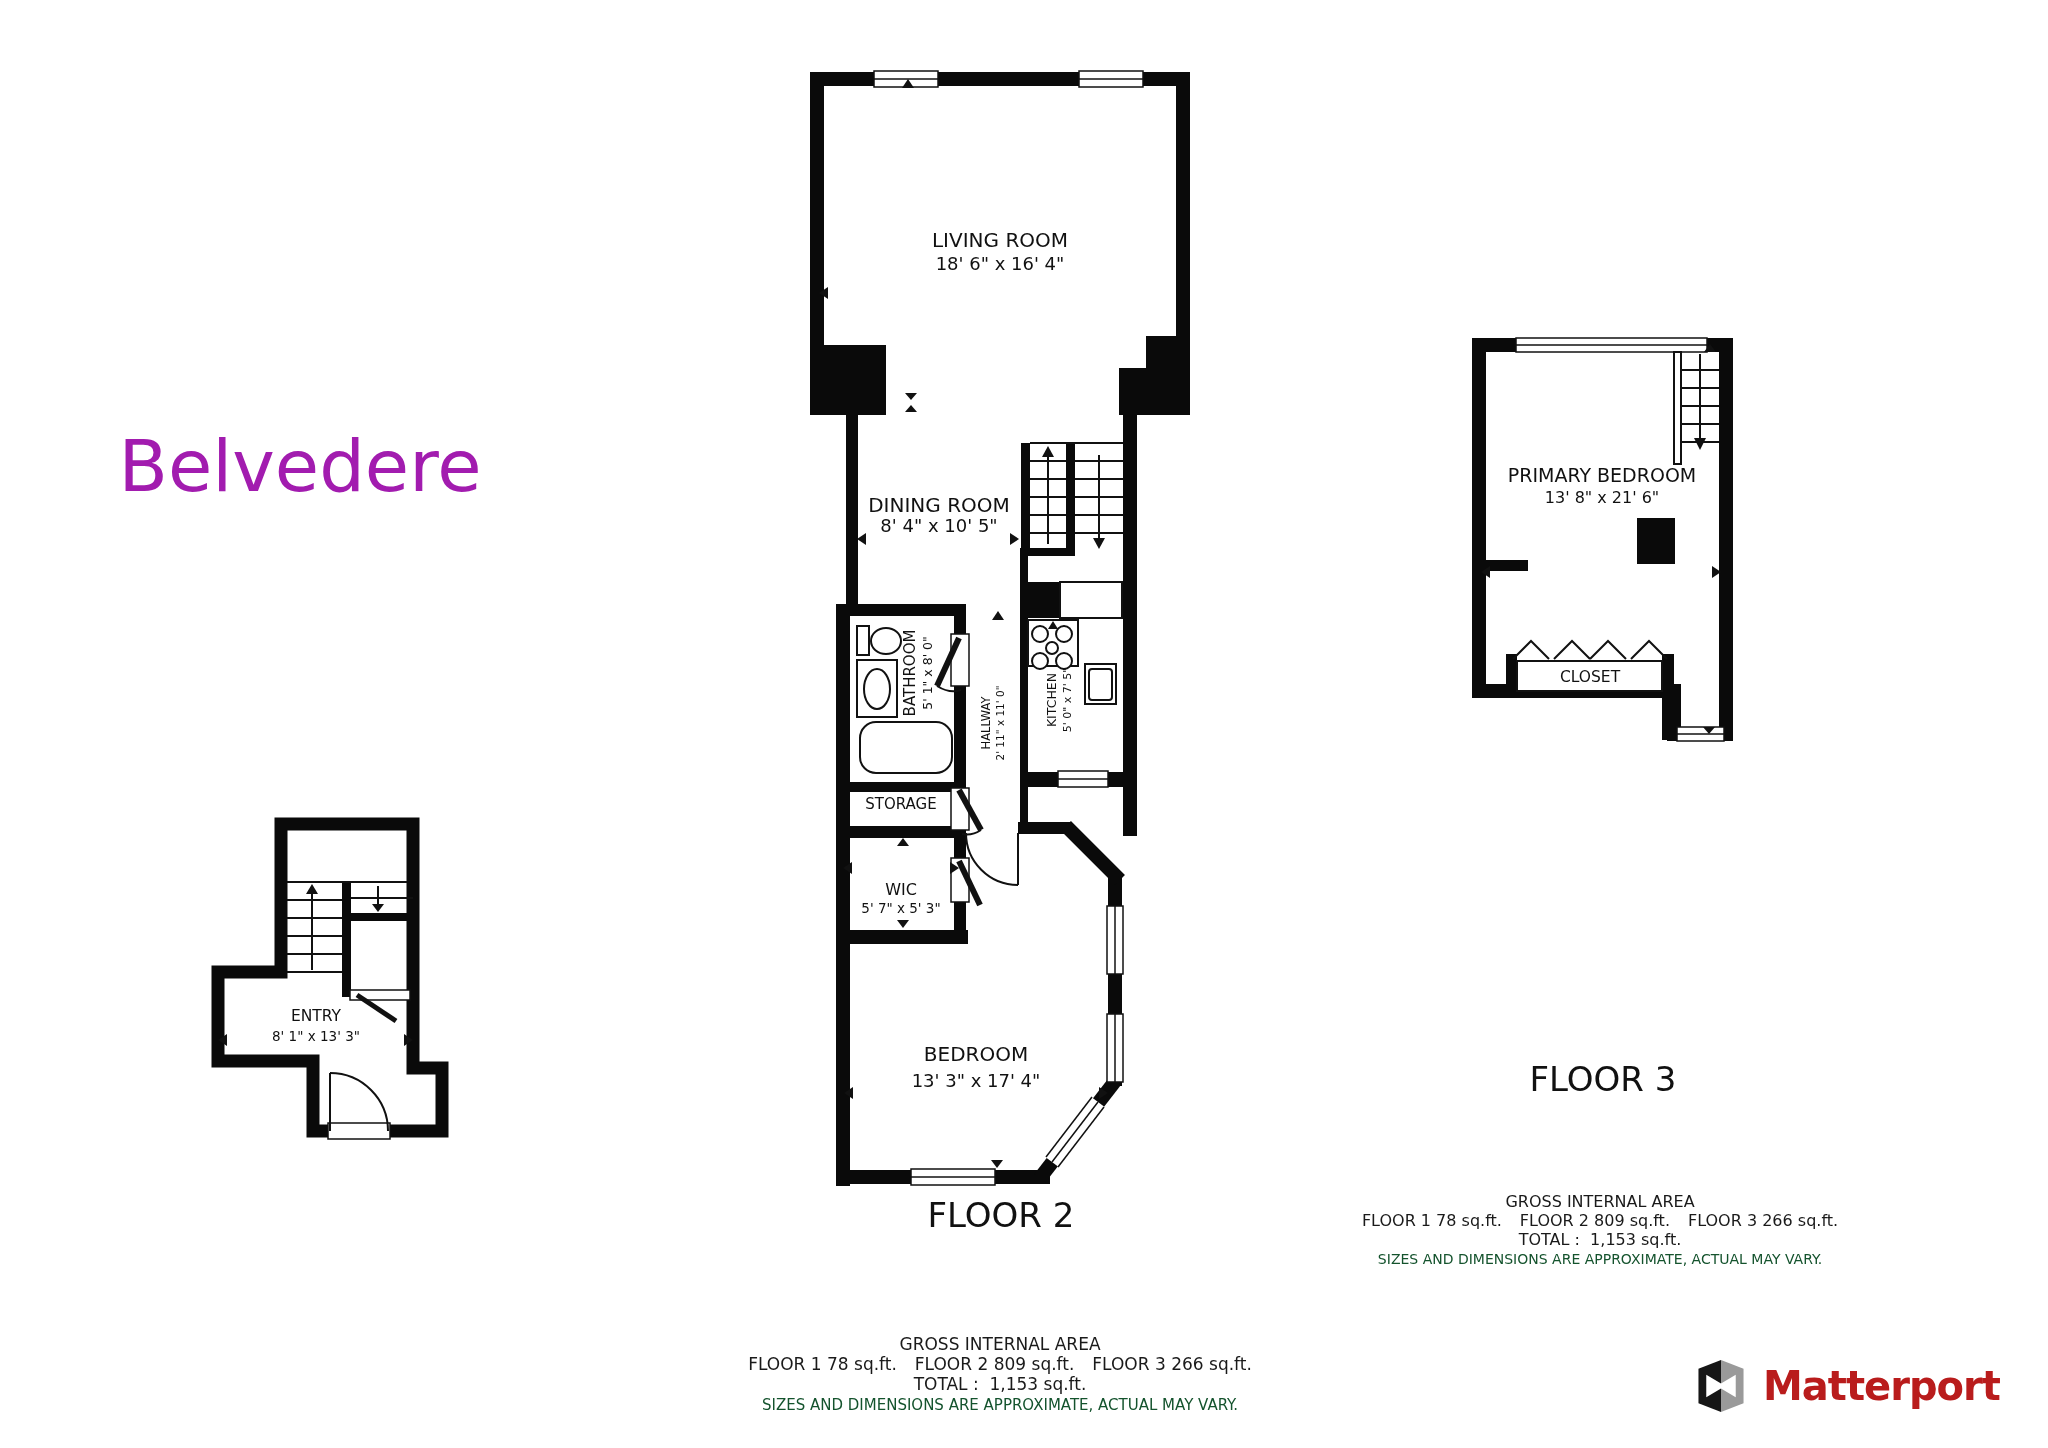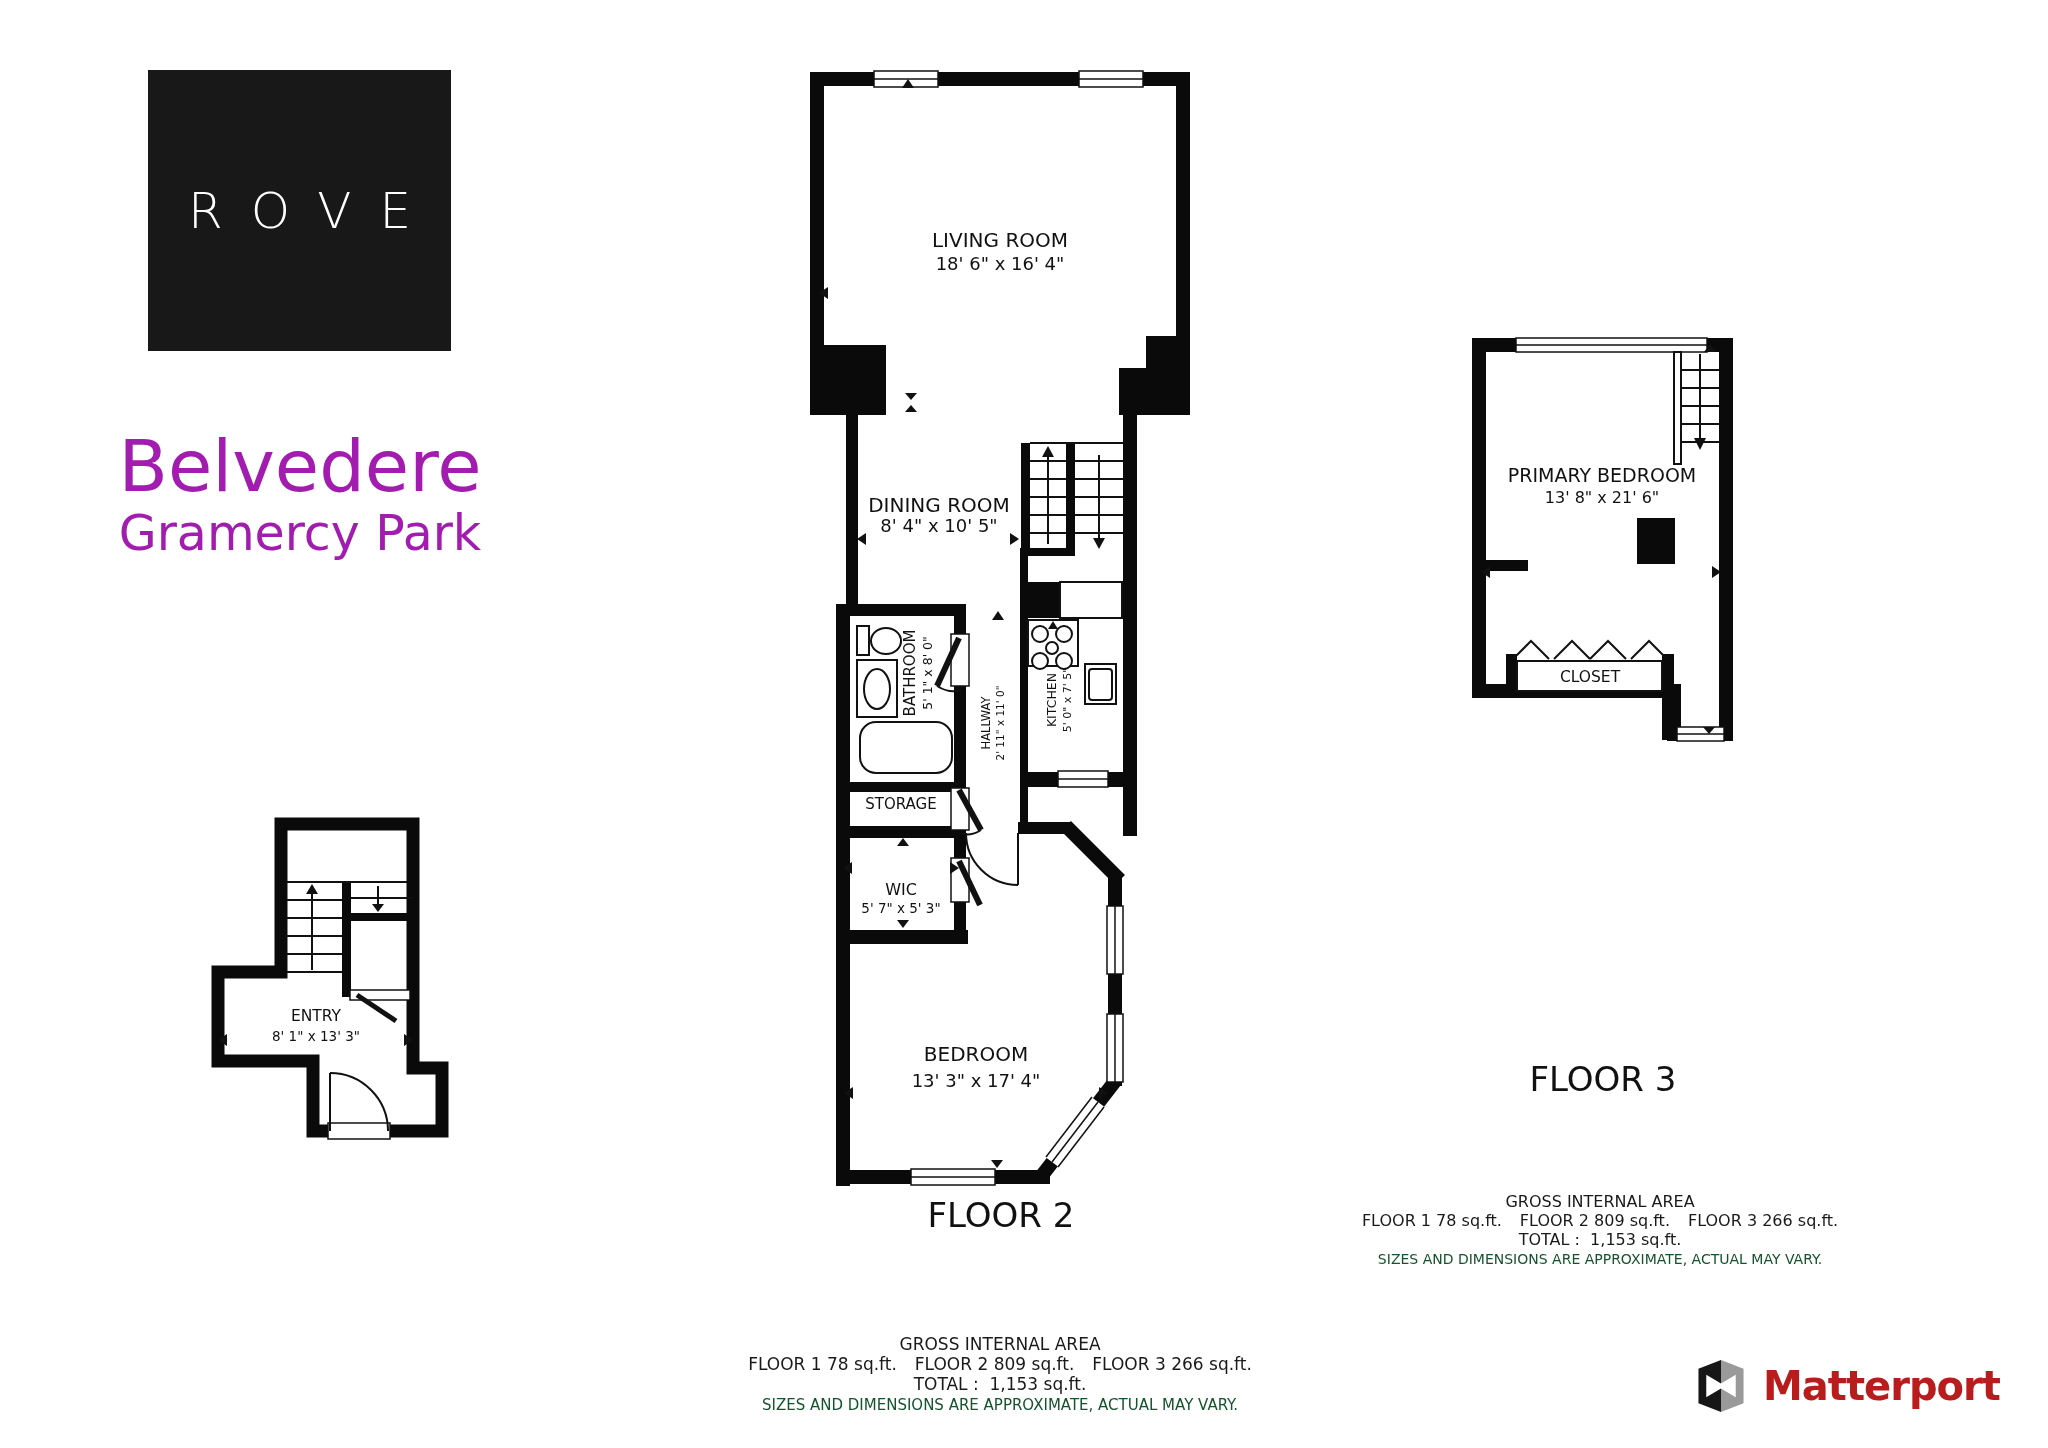--- a/index.html
+++ b/index.html
@@ -33,27 +33,23 @@
   
   .matterport{position:absolute;left:1695px;top:1358px;display:flex;align-items:center;}
   .matterport .word{font-family:"DejaVu Sans",sans-serif;font-weight:bold;font-size:40px;
                     color:#b91c1c;margin-left:16px;letter-spacing:-1px;}
 </style>
 </head>
 <body>
 
 <div class="canvas">
 
-  <div class="rove">
-    <span>ROVE</span>
-  </div>
 
   <div class="title">
     <div class="main">Belvedere</div>
-    <div class="sub">Gramercy Park</div>
   </div>
 
   <svg class="plan" width="2048" height="1448" viewBox="0 0 2048 1448">
 
     <g>
 
       <g fill="#0a0a0a">
         <rect x="810" y="72" width="380" height="14"></rect>
         <rect x="810" y="72" width="14" height="280"></rect>
         <rect x="810" y="345" width="76" height="70"></rect>

